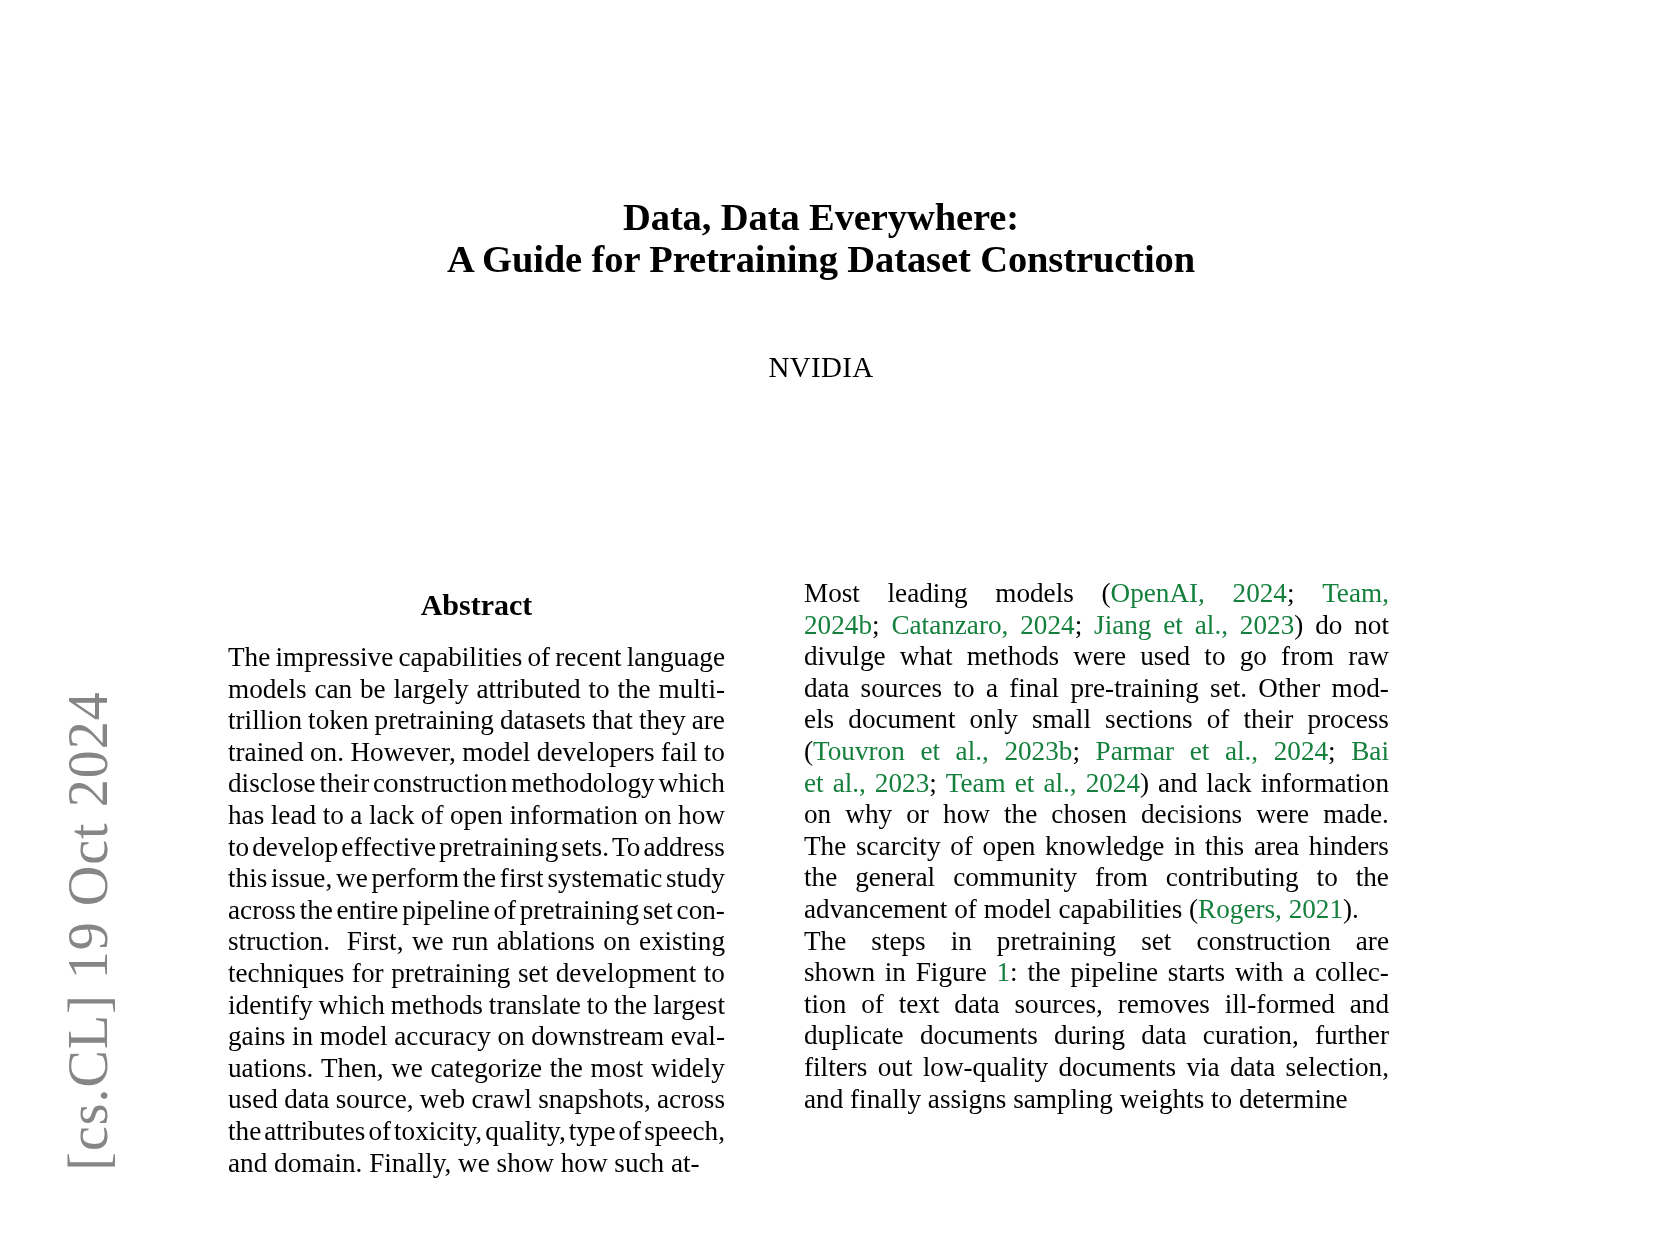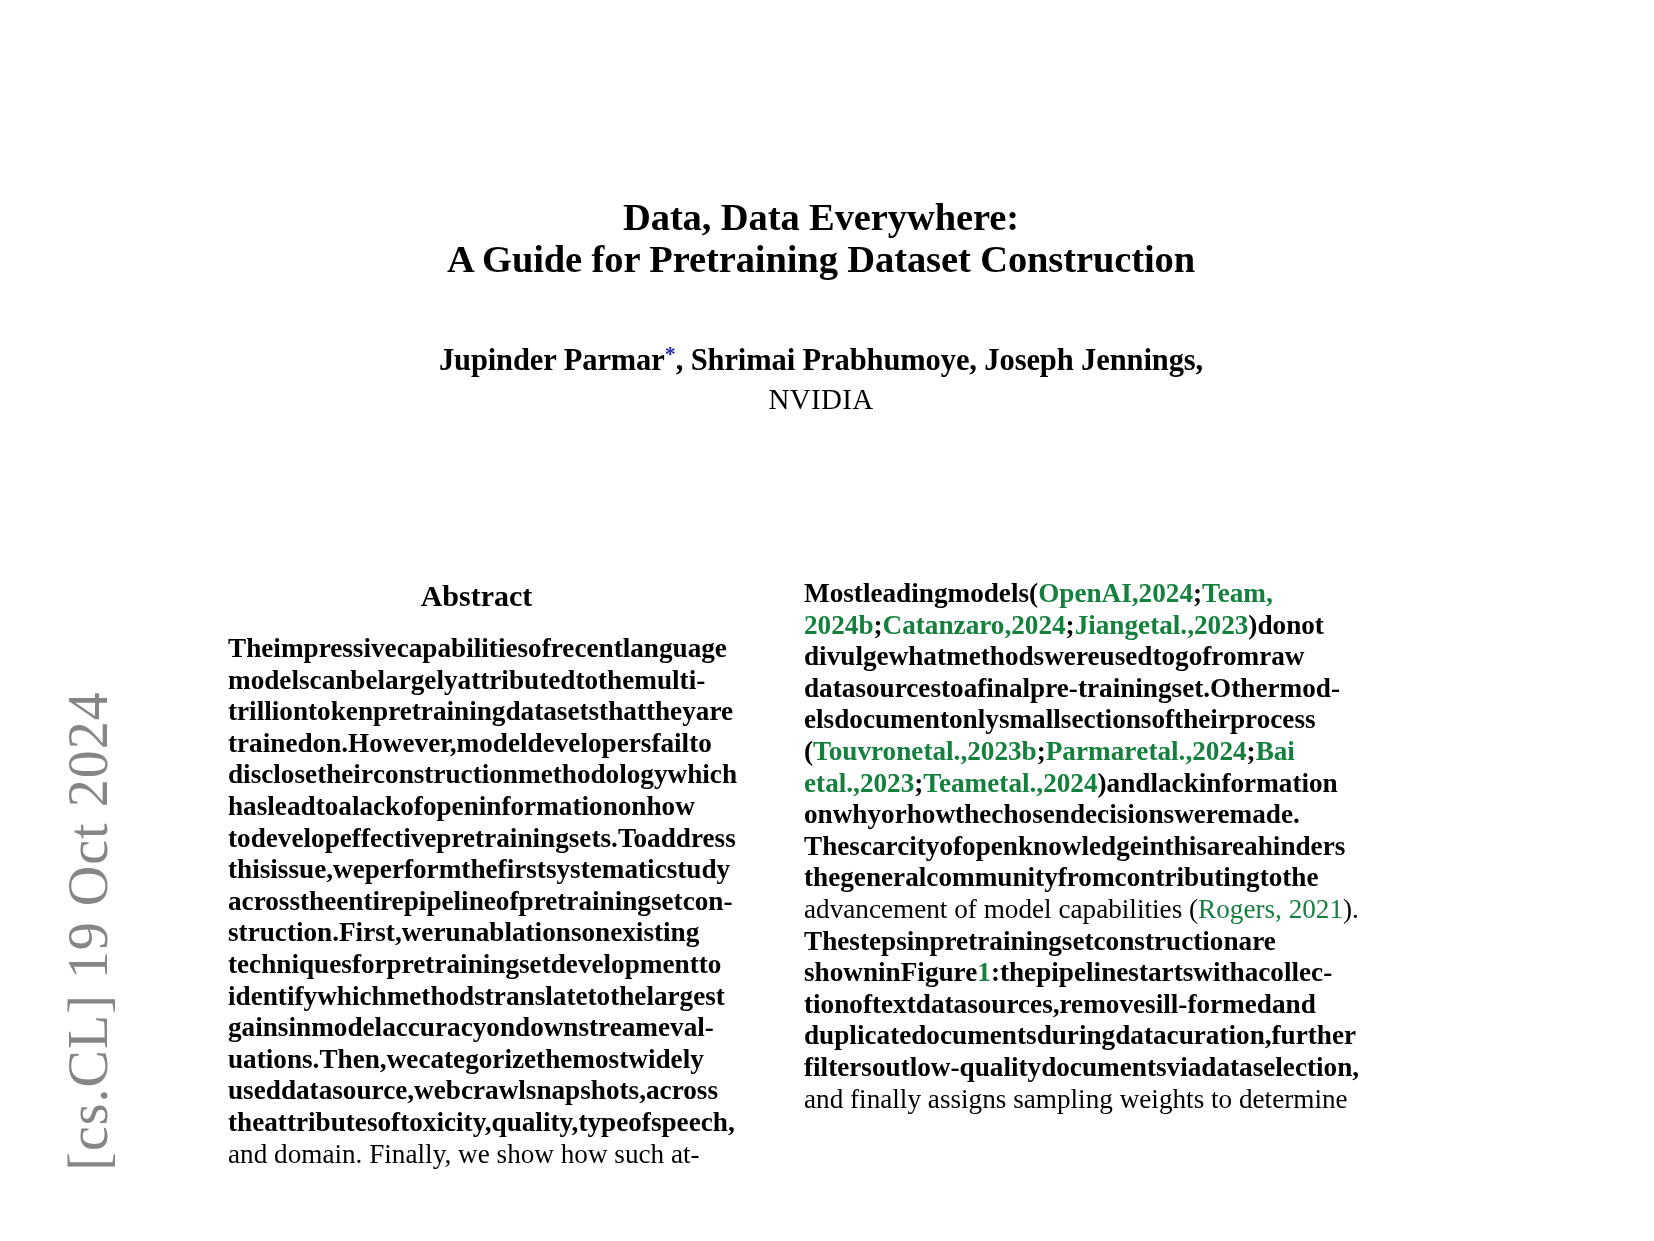--- a/index.html
+++ b/index.html
@@ -84,21 +84,21 @@
   .footnote-mark {
     color: #2a2ab0;
     font-weight: bold;
     font-size: 22px;
     vertical-align: 9px;
   }
   #affiliation {
     font-weight: normal;
     font-size: 29px;
     line-height: 36px;
-    margin-top: 1px;
+    margin-top: 14px;
     letter-spacing: 0.3px;
   }
 
   
   #left-col {
     position: absolute;
     left: 228px;
     top: 578px;
     width: 497px;
   }
@@ -107,36 +107,36 @@
     left: 804px;
     top: 578px;
     width: 585px;
   }
 
   .section-head {
     font-weight: bold;
     font-size: 30px;
     text-align: center;
     line-height: 36px;
-    margin: 0 0 19px 0;
+    margin: 9px 0 19px 0;
   }
 
   .body-text {
     font-size: 27.2px;
     line-height: 31.6px;
     text-align: justify;
   }
   .body-text .ln {
     display: block;
     white-space: nowrap;
   }
   
   .body-text .ln.j {
     display: flex;
-    font-weight: bold;
+    justify-content: space-between;
   }
   .body-text .ln.j > span { white-space: pre; }
 
   .cite { color: #15803d; }
 
   .para + .para { margin-top: 0px; }
 </style>
 </head>
 <body>
 
@@ -147,21 +147,20 @@
       <div class="rot-inner">[cs.CL]  19 Oct 2024</div>
     </div>
   </div>
 
   <div id="title-block">
     <div class="title-line">Data, Data Everywhere:</div>
     <div class="title-line">A Guide for Pretraining Dataset Construction</div>
   </div>
 
   <div id="authors-block">
-    <div class="author-line"><span>Jupinder Parmar</span><span class="footnote-mark">*</span><span>, Shrimai Prabhumoye, Joseph Jennings,</span></div>
     <div id="affiliation">NVIDIA</div>
   </div>
 
   <div id="left-col">
     <div class="section-head">Abstract</div>
     <div class="body-text" id="abstract-body">
         <div class="ln j">
           <span>The</span>
           <span>impressive</span>
           <span>capabilities</span>

